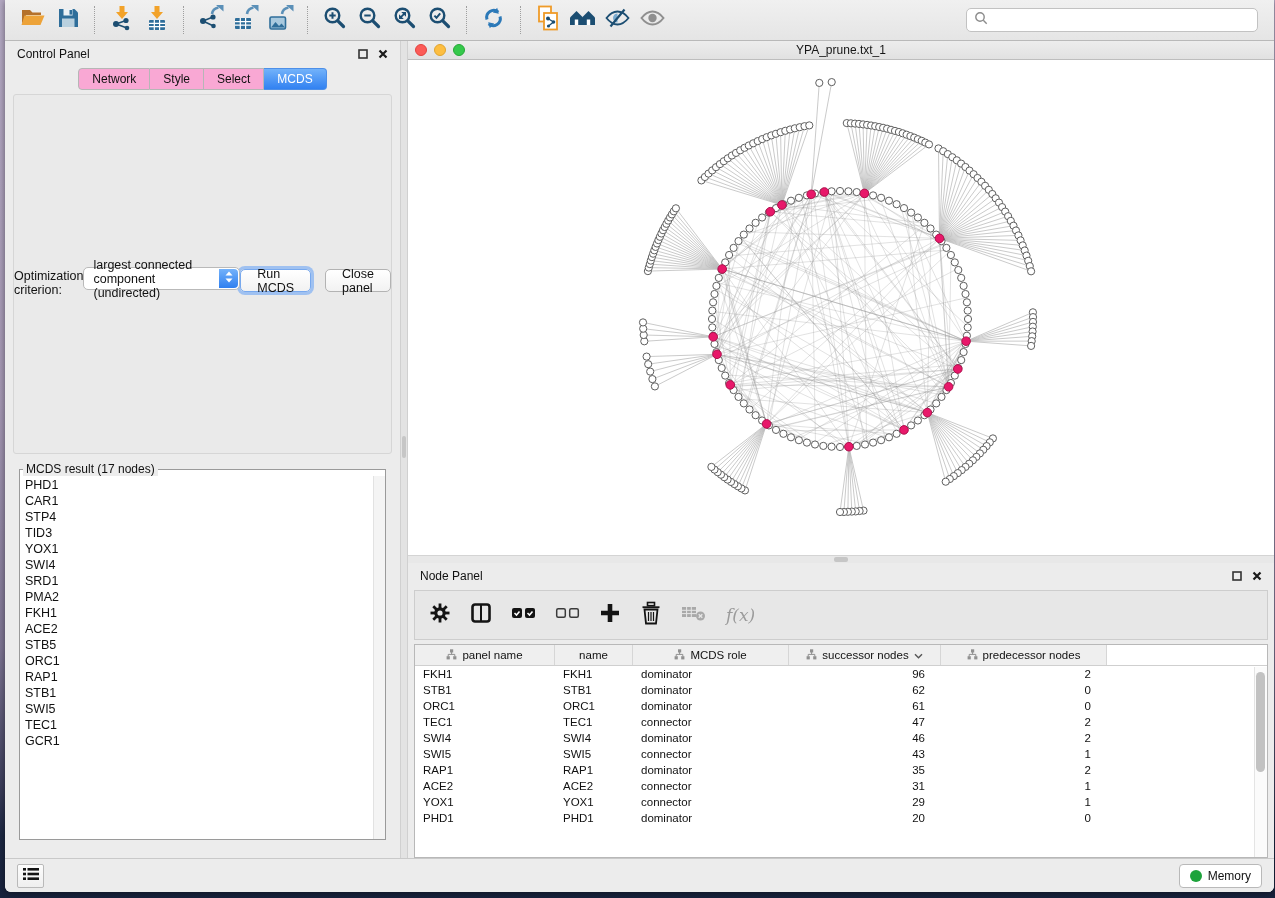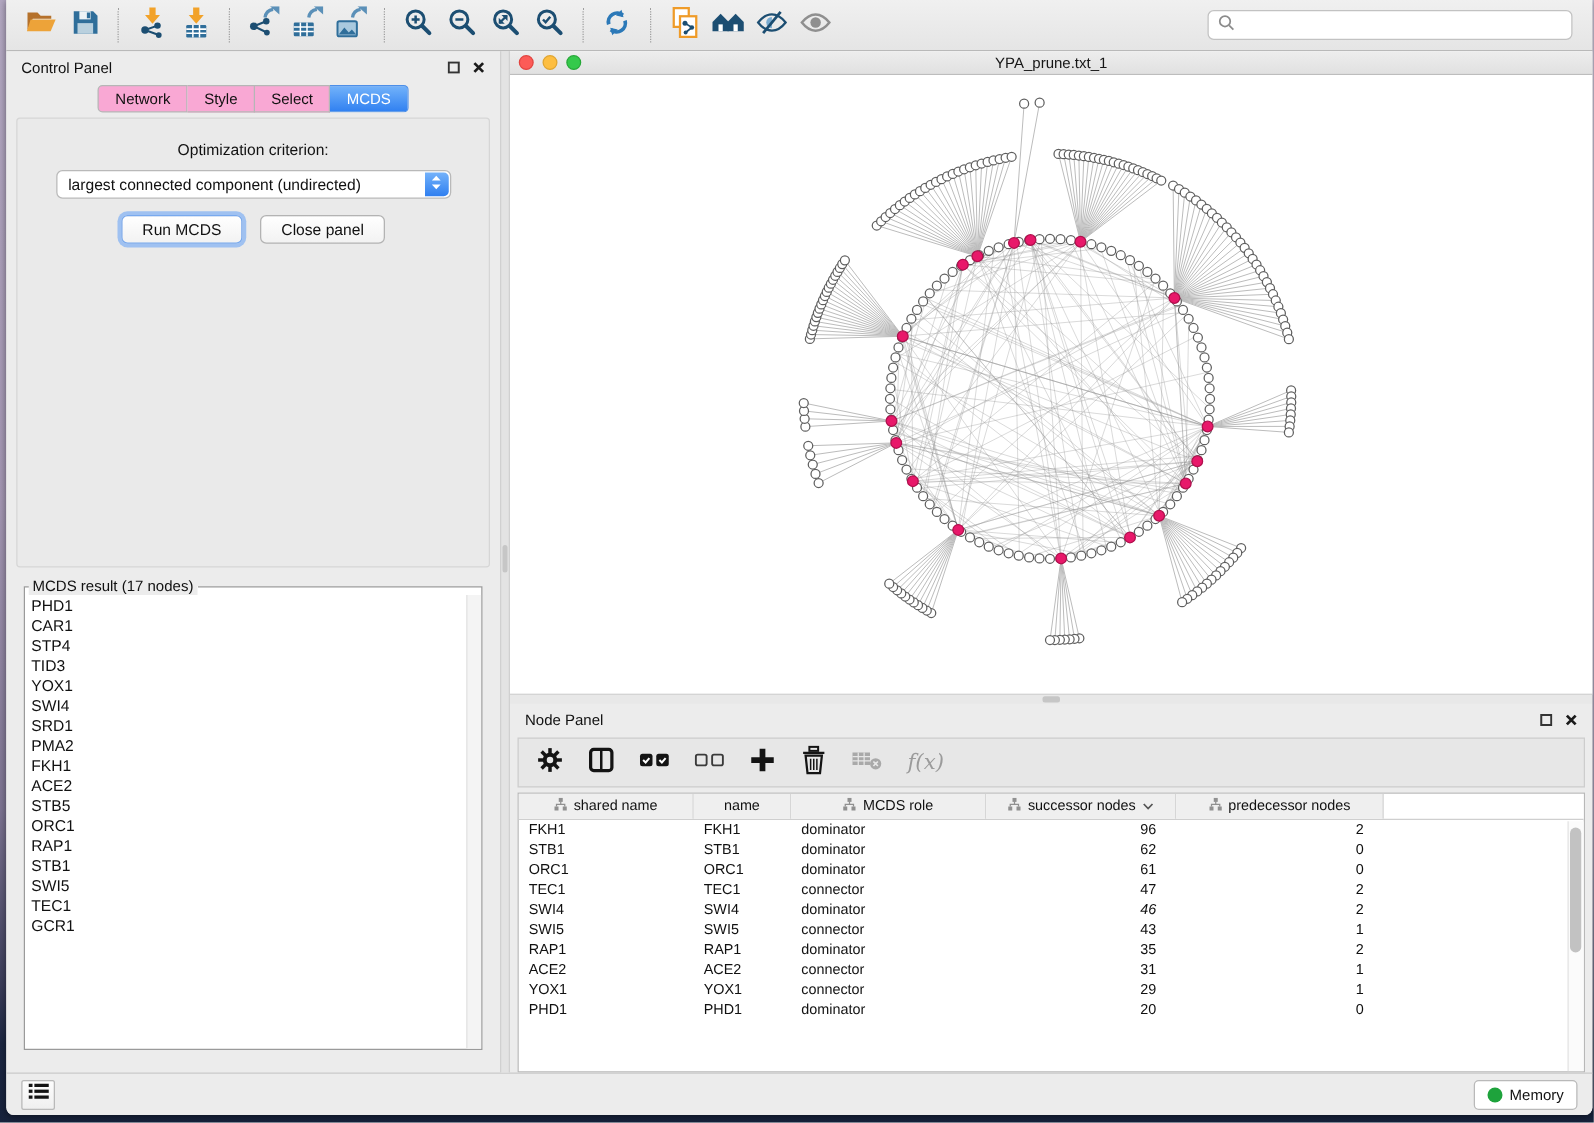--- a/index.html
+++ b/index.html
@@ -29,21 +29,21 @@
   .panel-titlebar { height:26px; display:flex; align-items:center; padding:0 12px; font-size:12px; color:#111; flex:none; }
   .win-btns { margin-left:auto; display:flex; gap:10px; align-items:center; }
   .win-btn { display:flex; align-items:center; }
   .seg-tabs { display:flex; justify-content:center; margin:1px 0 4px; flex:none; }
   .seg-tab { background:#f9a8d4; border:1px solid #b6b6b6; border-left:none; height:22px; display:flex;
              align-items:center; padding:0 13px; font-size:12px; color:#111; cursor:default; }
   .seg-tab:first-child { border-left:1px solid #b6b6b6; border-radius:4px 0 0 4px; }
   .seg-tab:last-child { border-radius:0 4px 4px 0; }
   .seg-tab.active { background:linear-gradient(#72b2fa,#3181f1); border-color:#4d8fe8; color:#fff; }
   .cp-content { margin:0 8px; background:#eaeaea; border:1px solid #d6d6d6; border-radius:3px; height:360px;
-                display:flex; flex-direction:column; align-items:center; flex:none; }
+                display:flex; align-items:center; flex:none; }
   .opt-label { margin-top:18px; font-size:12.5px; color:#111; }
   .selectbox { margin-top:9px; width:316px; height:23px; background:#fff; border:1px solid #b9b9b9;
                border-radius:5px; position:relative; display:flex; align-items:center; padding:0 28px 0 9px;
                font-size:12.5px; color:#111; }
   .stepper { position:absolute; right:1px; top:1px; bottom:1px; width:19px;
              background:linear-gradient(#74b2fa,#2f7ff0); border-radius:0 4px 4px 0;
              display:flex; align-items:center; justify-content:center; }
   .btn-row { margin-top:13px; display:flex; gap:14px; }
   .btn { background:linear-gradient(#ffffff,#f2f2f2); border:1px solid #b3b3b3; border-radius:5px; height:23px;
          display:flex; align-items:center; padding:0 16px; font-size:12.5px; color:#111; cursor:default; }
@@ -68,21 +68,21 @@
   .tl { width:12px; height:12px; border-radius:50%; margin-left:7px; flex:none; }
   .tl.red { background:#fc5b57; border:1px solid #e2433f; }
   .tl.yellow { background:#fdbe41; border:1px solid #e0a52f; }
   .tl.green { background:#35c94b; border:1px solid #26a838; }
   .net-title { position:absolute; left:0; right:0; text-align:center; font-size:12px; color:#161616; }
   .net-canvas { flex:1; position:relative; background:#fff; }
   .net-canvas svg { position:absolute; left:0; top:0; }
 
   
   .table-panel { flex:1; min-height:0; display:flex; flex-direction:column; background:#ececec; }
-  .tp-toolbar { margin:1px 6px 0; height:40px; flex:none; background:#e7e7e7; border:1px solid #cdcdcd;
+  .tp-toolbar { margin:1px 6px 0; height:50px; flex:none; background:#e7e7e7; border:1px solid #cdcdcd;
                 display:flex; align-items:center; padding:0 14px; gap:19px; }
   .tp-btn { display:flex; align-items:center; cursor:default; }
   .fx { font-family:"DejaVu Serif", serif; font-style:italic; font-size:17px; color:#9b9b9b; }
   .tp-table { margin:4px 6px 0; flex:1; min-height:0; background:#fff; border:1px solid #b8b8b8; position:relative; overflow:hidden; }
   .thead { display:flex; height:21px; background:#fff; border-bottom:1px solid #cfcfcf; }
   .th { background:#efefef; border-right:1px solid #d6d6d6; display:flex; align-items:center; justify-content:center;
         gap:5px; font-size:11.5px; color:#111; flex:none; height:100%; }
   .tr { display:flex; height:16px; align-items:center; }
   .td { font-size:11.5px; color:#111; padding:0 8px; flex:none; white-space:nowrap; overflow:hidden; }
   .td.num { text-align:right; padding-right:16px; }
@@ -1017,21 +1017,21 @@
           <div class="thead" id="thead">
               <div class="th" style="width: 140px;">
                 <span><svg width="11" height="11" viewBox="0 0 11 11">
                     <path d="M5.6 3v2.4M2.2 7.2V5.4h6.6v1.8" stroke="#909090" fill="none"></path>
                     <g fill="#909090">
                       <rect x="4" y="0.3" width="3.2" height="3.2"></rect>
                       <rect x="0.6" y="7.2" width="3.2" height="3.2"></rect>
                       <rect x="7.2" y="7.2" width="3.2" height="3.2"></rect>
                     </g>
                   </svg></span>
-                <span>shared name</span>
+                <span>panel name</span>
               </div>
               <div class="th" style="width: 78px;">
                 <span>name</span>
               </div>
               <div class="th" style="width: 156px;">
                 <span><svg width="11" height="11" viewBox="0 0 11 11">
                     <path d="M5.6 3v2.4M2.2 7.2V5.4h6.6v1.8" stroke="#909090" fill="none"></path>
                     <g fill="#909090">
                       <rect x="4" y="0.3" width="3.2" height="3.2"></rect>
                       <rect x="0.6" y="7.2" width="3.2" height="3.2"></rect>
@@ -1092,21 +1092,21 @@
                 <div class="td" style="width: 140px;">TEC1</div>
                 <div class="td" style="width: 78px;">TEC1</div>
                 <div class="td" style="width: 156px;">connector</div>
                 <div class="td num" style="width: 152px;">47</div>
                 <div class="td num" style="width: 166px;">2</div>
               </div>
               <div class="tr">
                 <div class="td" style="width: 140px;">SWI4</div>
                 <div class="td" style="width: 78px;">SWI4</div>
                 <div class="td" style="width: 156px;">dominator</div>
-                <div class="td num" style="width: 152px; font-style: italic;">46</div>
+                <div class="td num" style="width: 152px;">46</div>
                 <div class="td num" style="width: 166px;">2</div>
               </div>
               <div class="tr">
                 <div class="td" style="width: 140px;">SWI5</div>
                 <div class="td" style="width: 78px;">SWI5</div>
                 <div class="td" style="width: 156px;">connector</div>
                 <div class="td num" style="width: 152px;">43</div>
                 <div class="td num" style="width: 166px;">1</div>
               </div>
               <div class="tr">

